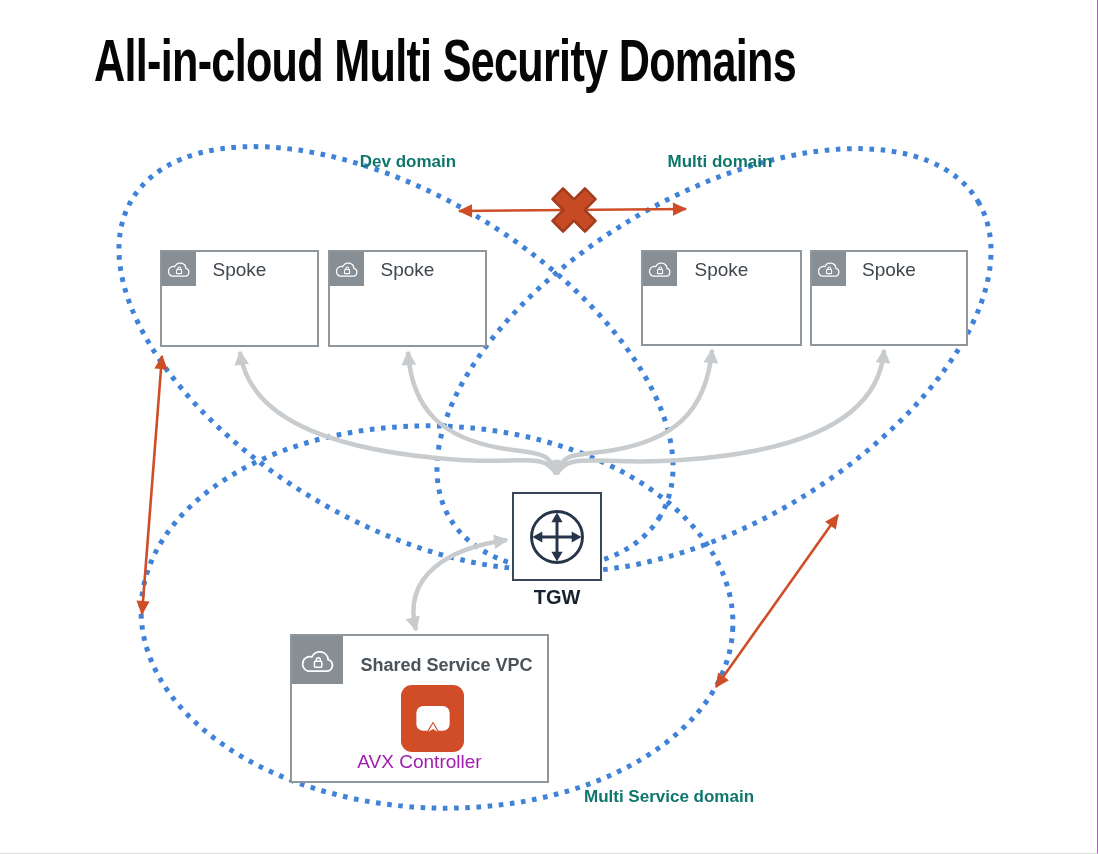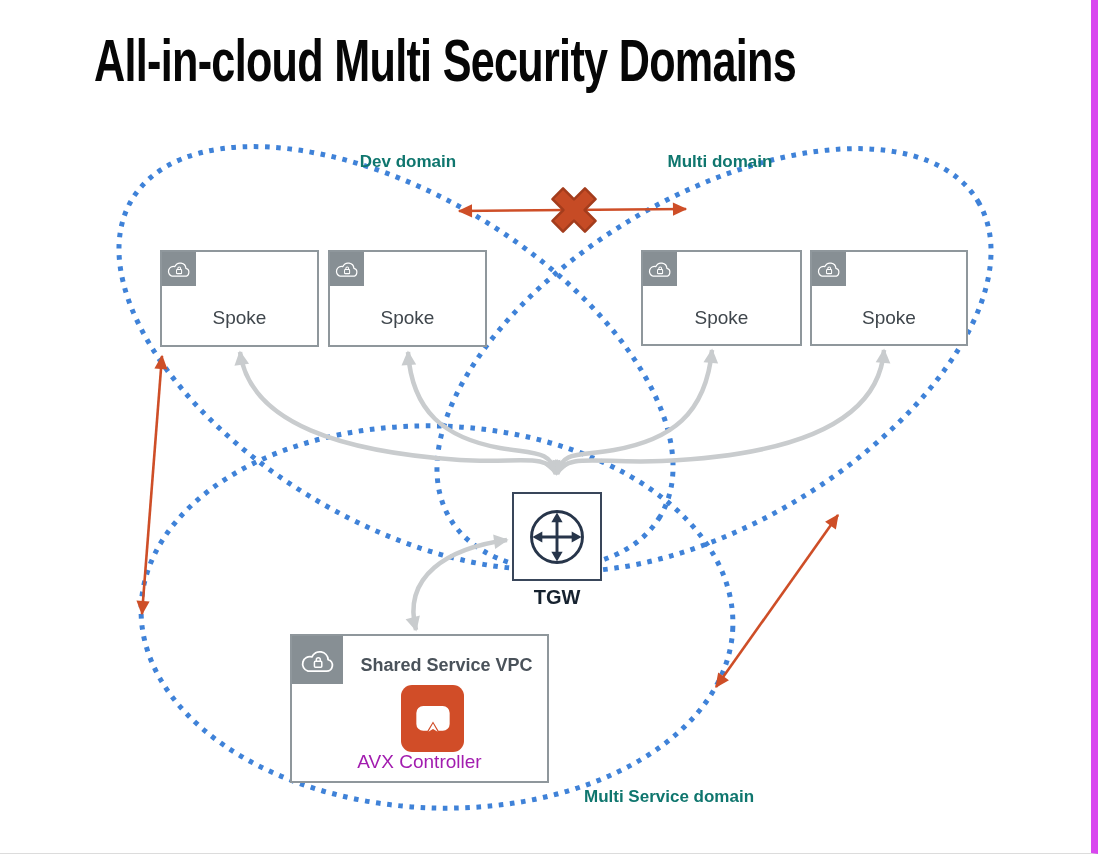--- a/index.html
+++ b/index.html
@@ -1,32 +1,32 @@
 <!DOCTYPE html>
 <html><head>
 <meta charset="utf-8">
 <style>
   html,body{margin:0;padding:0;background:#ffffff;}
   #slide{
     position:relative; width:1098px; height:854px; background:#ffffff;
     font-family:"Liberation Sans", sans-serif; overflow:hidden;
-    border-right:7px solid #d946ef; border-bottom:1px solid #dcdcdc;
+    border-right:1px solid #d946ef; border-bottom:1px solid #dcdcdc;
     box-sizing:border-box;
   }
   #diagram-layer{position:absolute; left:0; top:0; width:1098px; height:854px;}
   .abs{position:absolute; box-sizing:border-box;}
   .slide-title{
     left:94px; top:26px; font-size:60px; font-weight:700; color:#060606;
     letter-spacing:-1px; white-space:nowrap;
     transform:scale(0.72,1); transform-origin:left top;
   }
   .domain-label{font-size:17px; font-weight:700; color:#0f766e; text-align:center; white-space:nowrap;}
   .node-box{background:#ffffff; border:2px solid #8F979C;}
   .tab{position:absolute; left:0; top:0; background:#878F94; display:flex; align-items:center; justify-content:center;}
-  .box-label{position:absolute; left:0; right:0; text-align:center; font-size:19px; color:#3F464C;margin-top:48px;}
+  .box-label{position:absolute; left:0; right:0; text-align:center; font-size:19px; color:#3F464C;}
   .vpc-title{position:absolute; left:54px; right:0; text-align:center; font-size:18px; font-weight:700; color:#4A525A;margin-top:6px;}
   .avx-icon{position:absolute; left:109px; top:49px; width:63px; height:67px; background:#D14D28; border-radius:11px; display:flex; align-items:center; justify-content:center;}
   .avx-label{position:absolute; left:0; right:0; bottom:8px; text-align:center; font-size:19px; color:#a21caf;}
   .tgw-box{background:#ffffff; border:2px solid #39465A; display:flex; align-items:center; justify-content:center;}
   .tgw-label{font-size:20px; font-weight:700; color:#16222F; text-align:center;}
 </style>
 </head>
 <body>
 
 <div id="slide">

